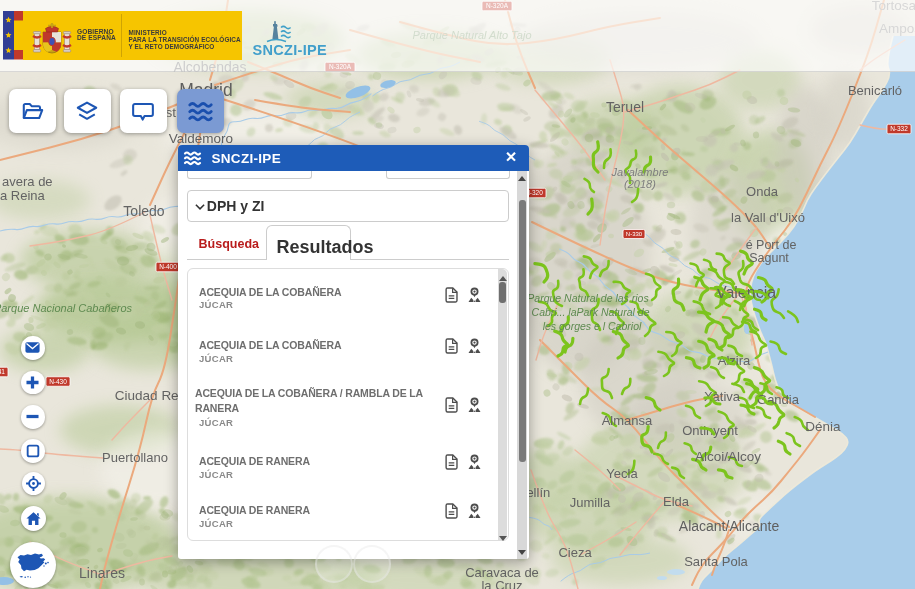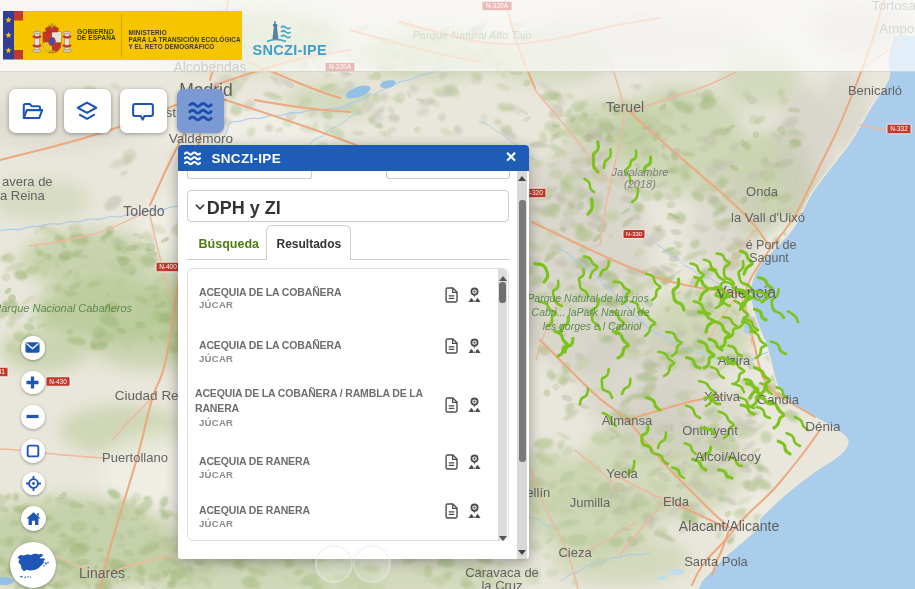--- a/index.html
+++ b/index.html
@@ -1632,27 +1632,27 @@
     <div class="abs" style="left:327px;top:3.5px;font-size:14.5px;font-weight:bold;color:#fff">✕</div>
   </div>
 
   <div class="abs" style="left:8.8px;top:26.3px;width:125px;height:7.6px;border-left:1px solid #ccc;border-right:1px solid #ccc;border-bottom:1px solid #ccc;border-radius:0 0 3px 3px"></div>
   <div class="abs" style="left:207.5px;top:26.3px;width:124px;height:7.6px;border-left:1px solid #ccc;border-right:1px solid #ccc;border-bottom:1px solid #ccc;border-radius:0 0 3px 3px"></div>
 
   <div class="abs" style="left:8.8px;top:45.3px;width:321.8px;height:31.5px;border:1px solid #ccc;border-radius:4px">
         <svg width="12" height="12" viewBox="0 0 16 16" style="position:absolute;left:6px;top:10px">
           <path d="M2.5 5 L8 10.5 L13.5 5" fill="none" stroke="#333" stroke-width="2"></path>
         </svg>
-        <span style="position:absolute;left:19px;top:7px;font-size:18px;font-weight:bold;color:#333">DPH y ZI</span>
+        <span style="position:absolute;left:19px;top:7px;font-size:14px;font-weight:bold;color:#333">DPH y ZI</span>
       </div>
 
   <div class="abs" style="left:8.8px;top:114.1px;width:322.6px;height:0;border-top:1px solid #ccc"></div>
   <div class="abs" style="left:88.3px;top:80.3px;width:85px;height:34.6px;background:#fff;border:1px solid #ccc;border-bottom:none;border-radius:6px 6px 0 0"></div>
-  <div class="abs" style="left:20.6px;top:92px;font-size:12.5px;font-weight:bold;color:#4d7c0f">Búsqueda</div>
-  <div class="abs" style="left:98.5px;top:92px;font-size:12px;font-weight:bold;color:#333">Resultados</div>
+  <div class="abs" style="left:20.6px;top:92px;font-size:12.5px;font-weight:bold;color:#b91c1c">Búsqueda</div>
+  <div class="abs" style="left:98.5px;top:92px;font-size:18px;font-weight:bold;color:#333">Resultados</div>
 
   <div class="abs" style="left:8.8px;top:122.9px;width:322.2px;height:272.9px;border:1px solid #ddd;border-radius:6px"></div>
 <div style="position:absolute;left:21px;top:140.3px;font-size:10.5px;line-height:15.6px;font-weight:bold;color:#6e6e6e;letter-spacing:-0.15px">
         <div style="white-space:nowrap">ACEQUIA DE LA COBAÑERA</div>
       </div>
 <div style="position:absolute;left:21px;top:154.3px;font-size:9.5px;font-weight:bold;color:#8a8a8a;letter-spacing:0.3px">JÚCAR</div>
 <div style="position:absolute;left:267px;top:142.3px"><svg width="13" height="16" viewBox="0 0 14 17">
           <path d="M1.2 2.5 a1.6 1.6 0 0 1 1.6 -1.6 h5.6 L12.9 5.4 V14.5 a1.6 1.6 0 0 1 -1.6 1.6 H2.8 a1.6 1.6 0 0 1 -1.6 -1.6 Z" fill="none" stroke="#4d4d4d" stroke-width="1.5"></path>
           <path d="M8.2 1.2 V5.6 H13" fill="none" stroke="#4d4d4d" stroke-width="1.3"></path>
           <path d="M4 9.4 H10 M4 12.2 H10" stroke="#4d4d4d" stroke-width="1.3"></path>

